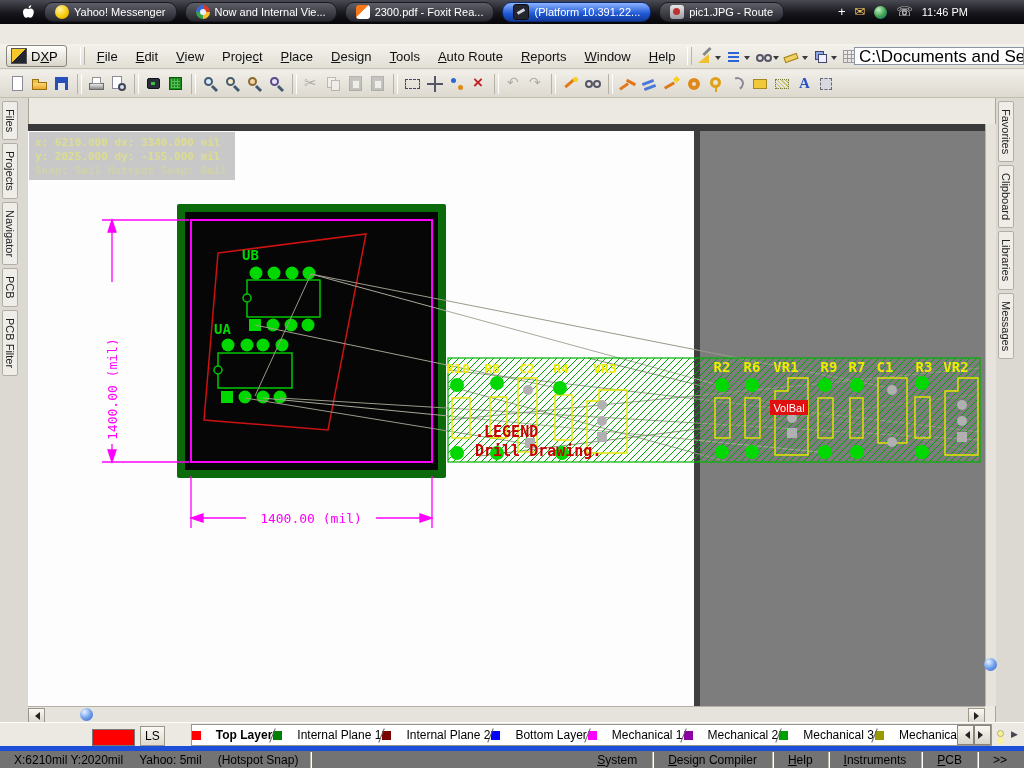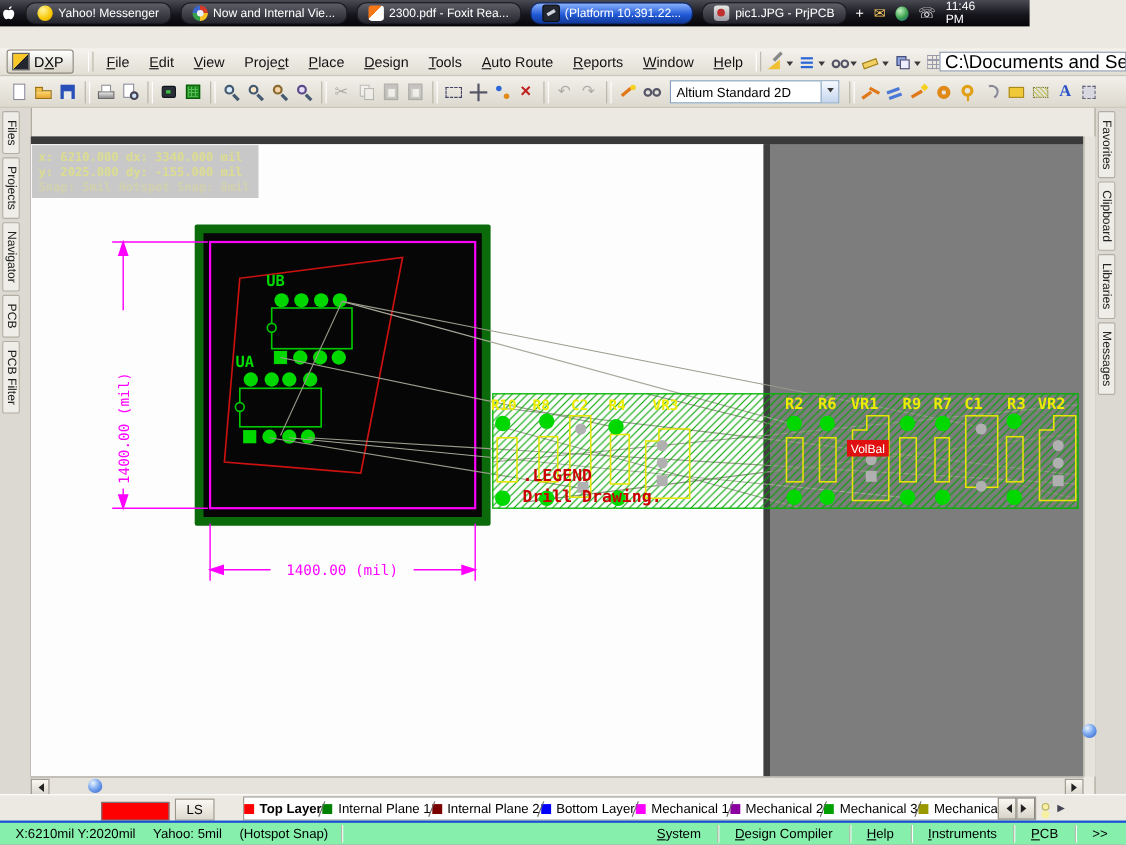--- a/index.html
+++ b/index.html
@@ -1,21 +1,21 @@
 <!DOCTYPE html>
 <html><head>
 <meta charset="utf-8">
 <style>
   html,body{margin:0;padding:0;background:#555}
   #screen{position:relative;width:1024px;height:768px;overflow:hidden;
     font-family:"Liberation Sans",sans-serif;background:#ece9e2;-webkit-font-smoothing:none}
 
   
-  #taskbar{position:absolute;left:0;top:0;width:936px;height:24px;
-    background:linear-gradient(#4a4a54,#16161c 55%,#050508);display:flex;align-items:center;gap:8px;padding:0 0;box-sizing:border-box}
+  #taskbar{position:absolute;left:0;top:0;width:1024px;height:24px;
+    background:linear-gradient(#4a4a54,#16161c 55%,#050508);display:flex;align-items:center;gap:8px;padding:0 20px;box-sizing:border-box}
   .tk-btn{height:18px;border-radius:9px;background:linear-gradient(#5e5e68,#26262e);
     color:#fff;font-size:11px;display:flex;align-items:center;gap:5px;padding:0 10px;white-space:nowrap;border:1px solid #1a1a20}
   .tk-btn.active{background:linear-gradient(#8cb4ff,#1e56d4 60%,#123a9a);border-color:#0e2a70}
   .ticon{width:14px;height:14px;flex:0 0 auto;border-radius:3px;position:relative}
   .ticon-yahoo{border-radius:50%;background:radial-gradient(circle at 35% 30%,#fff3a0,#f8c800 60%,#d89800)}
   .ticon-browser{border-radius:50%;background:conic-gradient(#d83a2a 0 25%,#f6c026 25% 50%,#34a04a 50% 75%,#3a66d0 75% 100%)}
   .ticon-browser::after{content:"";position:absolute;left:4px;top:4px;width:6px;height:6px;border-radius:50%;background:#e8f0ff}
   .ticon-foxit{background:linear-gradient(135deg,#f87818 45%,#fff 45%)}
   .ticon-altium{background:#23262e;border:1px solid #0c0e14}
   .ticon-altium::after{content:"";position:absolute;left:3px;top:5px;width:8px;height:3px;background:#cfd4de;transform:rotate(-30deg)}
@@ -156,33 +156,33 @@
   .tri-r{width:0;height:0;border:4px solid transparent;border-left:5px solid #222;margin-left:3px}
   #hthumb{left:52px;top:1px}
 
   
   #layerbar{position:absolute;left:0;top:722px;width:1024px;height:24px;background:#ece9e2;border-top:1px solid #fff;
     display:flex;align-items:flex-end;font-size:12px;box-sizing:border-box;padding-left:92px}
   #ls-swatch{width:60px;height:15px;background:#ff0000;border:1px solid #777}
   #ls-btn{margin-left:5px;width:34px;height:18px;border:1px solid #9a968c;background:linear-gradient(#faf8f2,#ddd9cf);
     display:flex;align-items:center;justify-content:center}
   #ltabs{margin-left:26px;display:flex;align-items:center;height:20px;background:#fff;border:1px solid #9a968c}
-  .ltab{display:flex;align-items:center;gap:5px;padding:0 0;height:100%;white-space:nowrap}
+  .ltab{display:flex;align-items:center;gap:15px;padding:0 0;height:100%;white-space:nowrap}
   .ltab.active{font-weight:bold}
   .ltab .sq{width:9px;height:9px;display:inline-block;flex:0 0 auto}
   .ltab.clip .lbl{max-width:70px;overflow:hidden;display:inline-block}
   .slant{width:1px;height:15px;background:#666;transform:rotate(22deg);flex:0 0 auto}
   .spin{width:15px;height:18px;background:linear-gradient(#faf8f2,#d8d4ca);border:1px solid #8a867c;display:flex;align-items:center;justify-content:center}
   .mini{position:relative;width:16px;height:18px;flex:0 0 auto}
   .mini-dots::before{content:"";position:absolute;left:5px;top:2px;width:5px;height:5px;border-radius:50%;background:#f6f0a0;border:1px solid #b8b060;box-shadow:0 7px 0 #f6f0a0}
   .mini-play::before{content:"▶";position:absolute;left:3px;top:1px;font-size:9px;color:#445}
   .vsep{width:1px;height:16px;background:#b8b4aa;box-shadow:1px 0 0 #fff;margin:0 4px;flex:0 0 auto}
 
   
-  #statusbar{position:absolute;left:0;top:746px;width:1024px;height:22px;background:#86efac;border-top:2px solid #1d4ed8;
+  #statusbar{position:absolute;left:0;top:746px;width:1024px;height:22px;background:#737373;border-top:5px solid #1d4ed8;
     display:flex;align-items:center;font-size:12px;box-sizing:border-box;padding:0 6px}
   .stxt{padding:0 8px;white-space:nowrap}
   #sb-right{margin-left:auto;display:flex;align-items:flex-end}
   .sbtn{padding:1px 11px;white-space:nowrap}
   u{text-decoration:underline}
 </style>
 </head>
 <body>
 
 <div id="screen">
@@ -202,21 +202,21 @@
     <div class="tk-btn">
       <span class="ticon ticon-foxit"></span>
       <span>2300.pdf - Foxit Rea...</span>
     </div>
     <div class="tk-btn active">
       <span class="ticon ticon-altium"></span>
       <span>(Platform 10.391.22...</span>
     </div>
     <div class="tk-btn">
       <span class="ticon ticon-paint"></span>
-      <span>pic1.JPG - PrjPCB</span>
+      <span>pic1.JPG - Route</span>
     </div>
     <div id="tray">
       <span class="tray-glyph">+</span>
       <span class="tray-glyph tray-mail">✉</span>
       <span class="tray-globe"></span>
       <span class="tray-glyph">☏</span>
       <span id="clock">11:46 PM</span>
     </div>
   </div>
 
@@ -290,26 +290,20 @@
     <span class="i i-selrect"></span>
     <span class="i i-move"></span>
     <span class="i i-dots"></span>
     <span class="i i-clearx"></span>
     <span class="tsep"></span>
     <span class="i i-undo dis"></span>
     <span class="i i-redo dis"></span>
     <span class="tsep"></span>
     <span class="i i-wand"></span>
     <span class="i i-binocdoc"></span>
-    <div class="combo" style="width:152px;margin:0 4px">
-      <span class="val">Altium Standard 2D</span>
-      <span class="cbtn">
-          <span class="car"></span>
-        </span>
-    </div>
     <span class="tsep"></span>
     <span class="i i-trace"></span>
     <span class="i i-diff"></span>
     <span class="i i-smart"></span>
     <span class="i i-pad"></span>
     <span class="i i-via"></span>
     <span class="i i-arc"></span>
     <span class="i i-fill"></span>
     <span class="i i-pour"></span>
     <span class="i i-string"></span>

